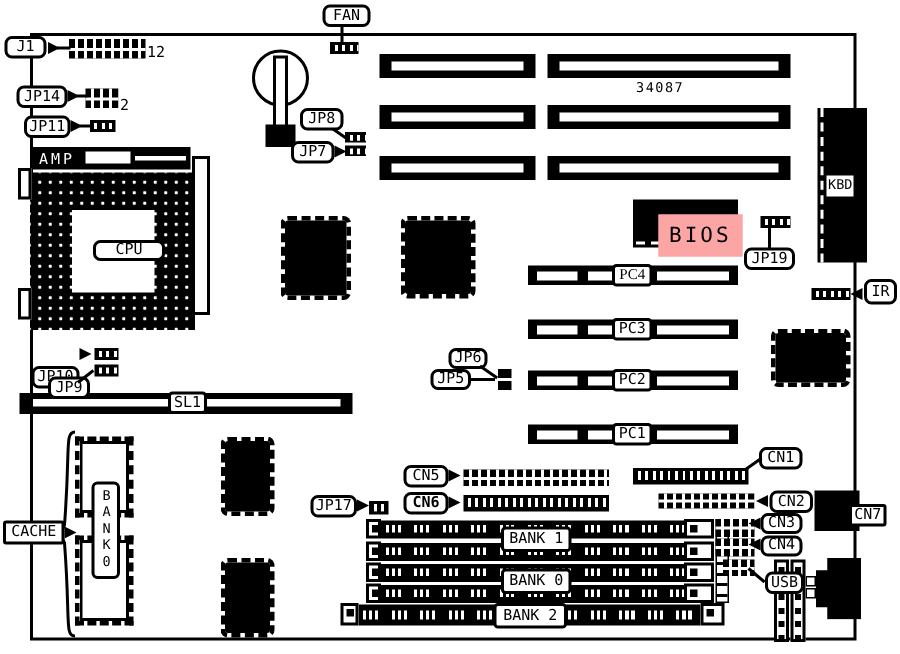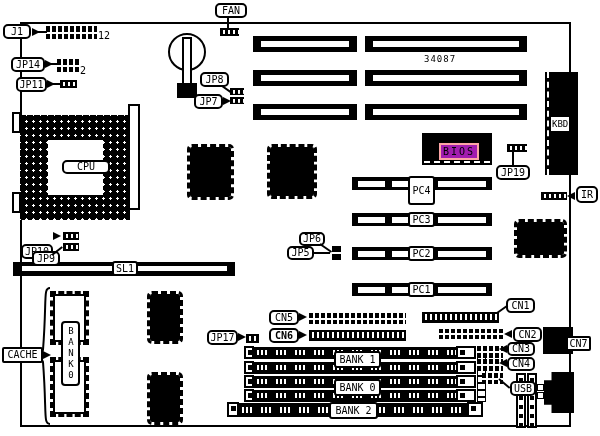--- a/index.html
+++ b/index.html
@@ -92,20 +92,25 @@
   <div class="abs hdr-plus" style="left:57px;top:59px;width:22px;height:13px;"></div>
   <div class="abs txt" style="left:80px;top:66px;">2</div>
 
   <div class="abs lblbox" style="left:16px;top:77px;width:31px;height:15px;">
       <span>JP11</span>
     </div>
   <div class="abs tri-r" style="left:47px;top:80px;"></div>
   <div class="abs stem" style="left:53px;top:83px;width:7px;height:2px;"></div>
   <div class="abs hdr-ticks" style="left:60px;top:80px;width:17px;height:8px;"></div>
 
+  <div class="abs blackblk" style="left:22px;top:98px;width:105px;height:15px;">
+    <span style="position:absolute;left:4px;top:3px;color:#fff;font-size:10px;letter-spacing:2px;">AMP</span>
+    <span class="abs whiteblk" style="left:35px;top:3px;width:30px;height:8px;"></span>
+    <span class="abs whiteblk" style="left:68px;top:6px;width:34px;height:3px;"></span>
+  </div>
   <div class="abs socket" style="left:20px;top:115px;width:110px;height:105px;"></div>
   <div class="abs whiteblk" style="left:48px;top:140px;width:55px;height:55px;"></div>
   <div class="abs lblbox" style="left:62px;top:160px;width:48px;height:14px;">
       <span>CPU</span>
     </div>
   <div class="abs whiteblk" style="left:128px;top:104px;width:12px;height:106px;border:2px solid #000;"></div>
   <div class="abs whiteblk" style="left:12px;top:112px;width:9px;height:21px;border:2px solid #000;"></div>
   <div class="abs whiteblk" style="left:12px;top:192px;width:9px;height:21px;border:2px solid #000;"></div>
 
   <div class="abs" style="left:168px;top:33px;width:38px;height:38px;border:2px solid #000;border-radius:50%;z-index:10;"></div>
@@ -132,21 +137,21 @@
   <div class="abs isa" style="left:365px;top:104px;width:162px;height:16px;"></div>
   <div class="abs txt" style="left:424px;top:55px;font-size:9px;letter-spacing:1px;">34087</div>
 
   <div class="abs blackblk" style="left:545px;top:72px;width:33px;height:103px;">
     <span class="abs" style="left:2px;top:0;width:0;height:103px;border-left:2px dashed #fff;"></span>
     <span class="abs" style="left:6px;top:45px;background:#fff;color:#000;font-size:9px;padding:2px 1px;">KBD</span>
   </div>
 
   <div class="abs blackblk" style="left:422px;top:133px;width:70px;height:32px;">
     <span class="abs" style="left:2px;bottom:2px;width:66px;height:0;border-bottom:2px dashed #fff;"></span>
-    <span class="abs" style="left:17px;top:10px;background:#a21caf;color:#000;border:2px solid #fca5a5;font-size:10px;letter-spacing:2px;padding:1px 2px;">BIOS</span>
+    <span class="abs" style="left:17px;top:10px;background:#fca5a5;color:#000;border:5px solid #fca5a5;font-size:14px;letter-spacing:2px;padding:1px 2px;">BIOS</span>
   </div>
 
   <div class="abs hdr-ticks" style="left:507px;top:144px;width:20px;height:8px;"></div>
   <div class="abs stem" style="left:512px;top:152px;width:2px;height:14px;"></div>
   <div class="abs lblbox" style="left:496px;top:165px;width:34px;height:15px;">
       <span>JP19</span>
     </div>
 
   <div class="abs hdr-ticks" style="left:541px;top:192px;width:26px;height:8px;"></div>
   <div class="abs tri-l" style="left:567px;top:192px;"></div>
@@ -154,21 +159,21 @@
       <span>IR</span>
     </div>
 
   <div class="abs qfp" style="left:187px;top:144px;width:47px;height:56px;"></div>
   <div class="abs qfp" style="left:267px;top:144px;width:50px;height:55px;"></div>
   <div class="abs qfp" style="left:514px;top:219px;width:53px;height:39px;"></div>
   <div class="abs qfp" style="left:147px;top:291px;width:36px;height:53px;"></div>
   <div class="abs qfp" style="left:147px;top:372px;width:36px;height:53px;"></div>
 
   <div class="abs pci" style="left:352px;top:177px;width:140px;height:13px;"></div>
-  <div class="abs sqbox" style="left:408px;top:176px;width:27px;height:29px;">
+  <div class="abs sqbox" style="left:408px;top:176px;width:27px;height:15px;font-family:Liberation Serif, serif;">
       <span>PC4</span>
     </div>
   <div class="abs pci" style="left:352px;top:213px;width:140px;height:13px;"></div>
   <div class="abs sqbox" style="left:408px;top:212px;width:27px;height:15px;">
       <span>PC3</span>
     </div>
   <div class="abs pci" style="left:352px;top:247px;width:140px;height:13px;"></div>
   <div class="abs sqbox" style="left:408px;top:246px;width:27px;height:15px;">
       <span>PC2</span>
     </div>

